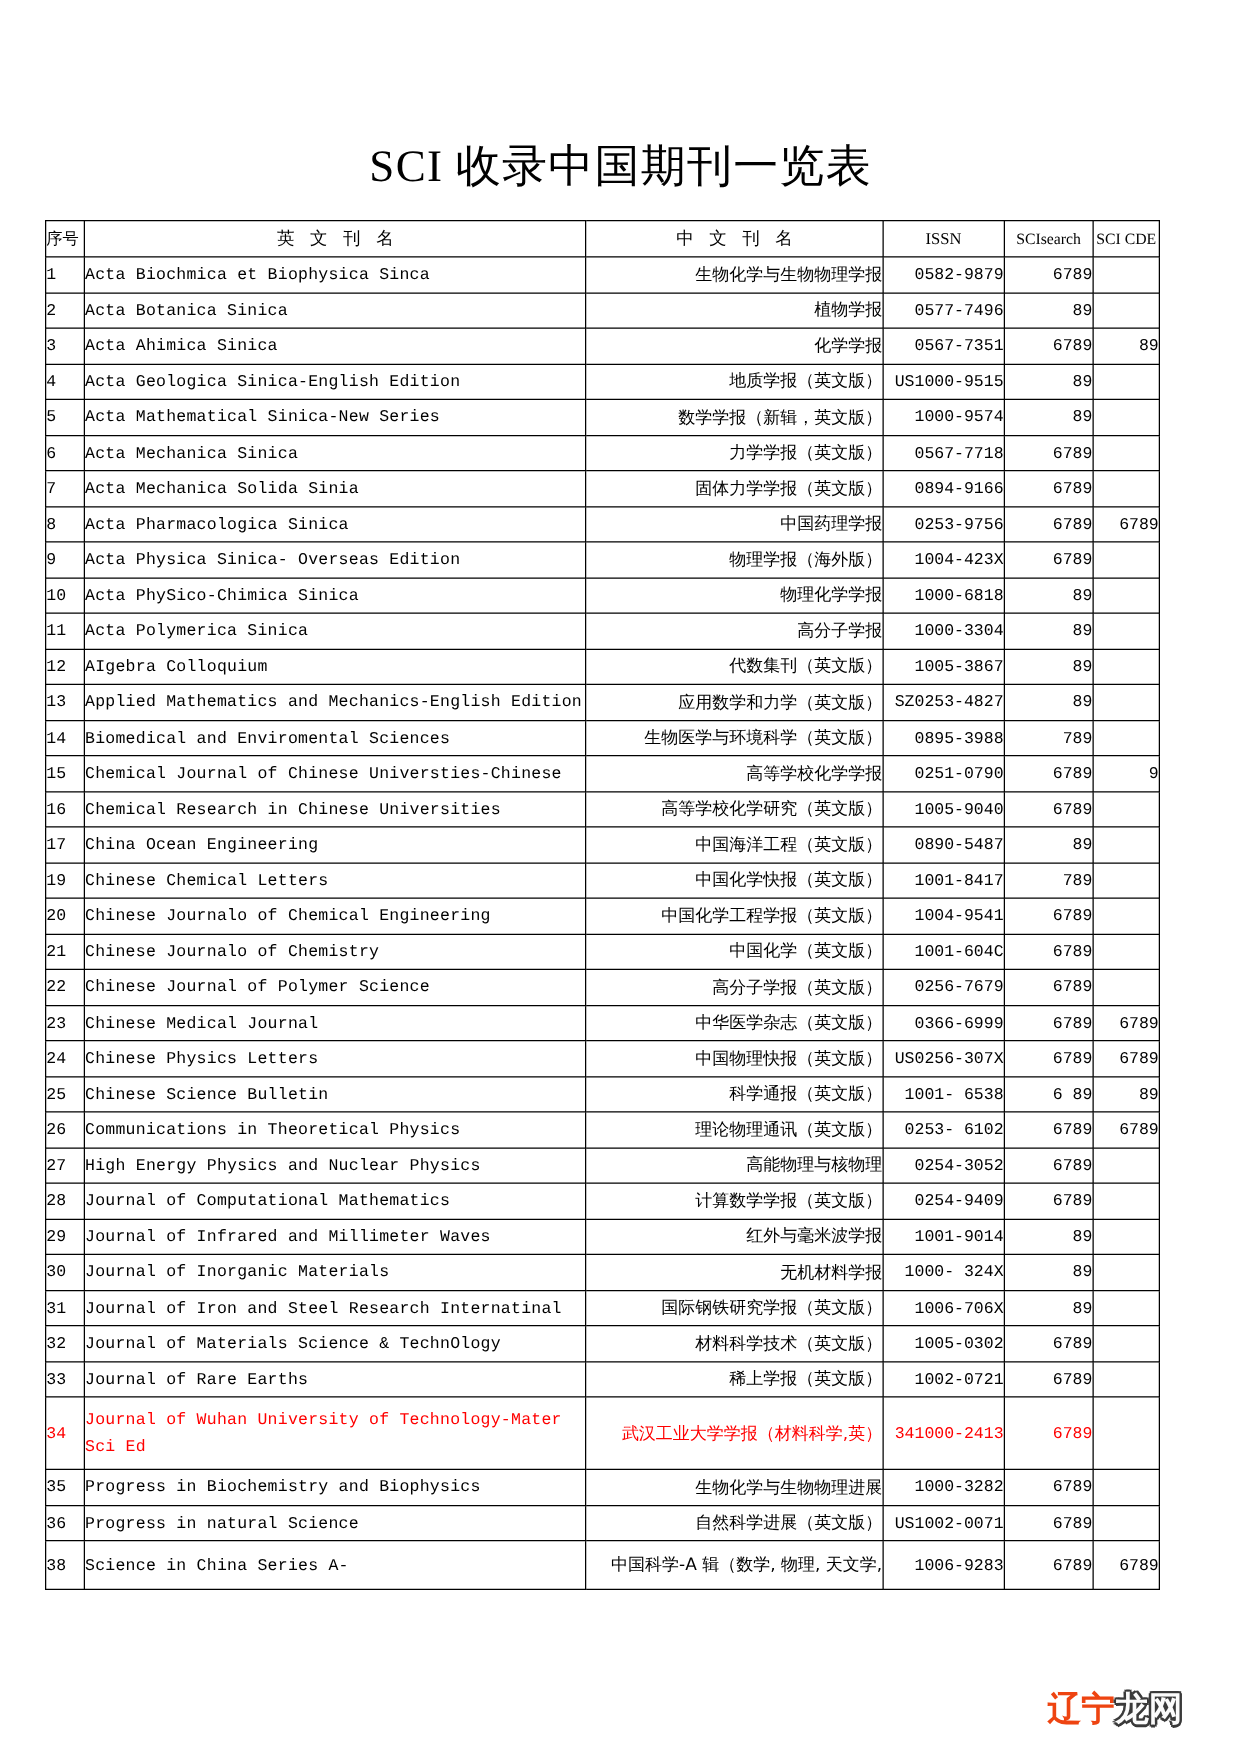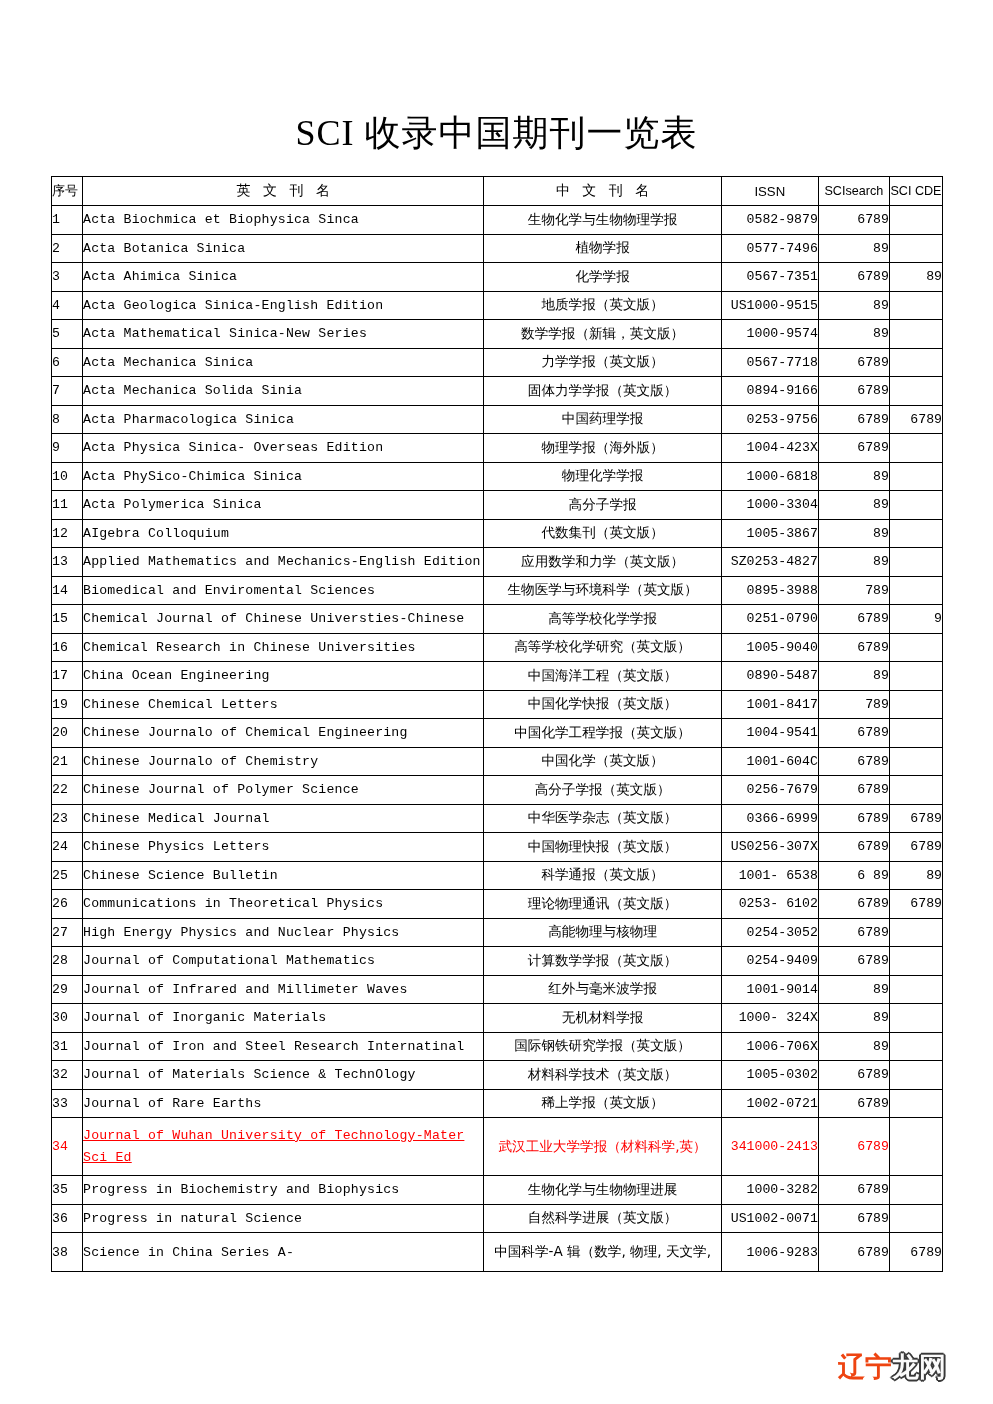--- a/index.html
+++ b/index.html
@@ -26,21 +26,21 @@
     font-size: 36px;
     line-height: 46px;
     letter-spacing: 1px;
     color: #000000;
     white-space: nowrap;
   }
 
   
   #journal-table-wrap {
     position: absolute;
-    left: 51px;
+    left: 36px;
     top: 176px;
     width: 892px;
   }
   table.jt {
     border-collapse: collapse;
     table-layout: fixed;
     width: 892px;
     font-size: 13.2px;
     color: #000000;
   }
@@ -75,21 +75,21 @@
     margin-left: 15px;
   }
   td.h-no {
     font-family: "DejaVu Sans", "Liberation Sans", sans-serif;
     font-size: 13px;
     letter-spacing: 0;
     text-align: left;
     padding-left: 1px;
   }
   td.h-mono {
-    font-family: Liberation Sans, sans-serif;
+    font-family: Liberation Serif, serif;
     font-size: 13.2px;
   }
   td.h-scis, td.h-scic {
     font-size: 12.6px;
   }
 
   
   tbody tr { height: 27.5px; }
   tbody td { height: 27.5px; }
 
@@ -100,21 +100,21 @@
     font-size: 13.2px;
   }
   td.en {
     text-align: left;
     padding-left: 5px;
     font-family: "Liberation Mono", "DejaVu Sans Mono", monospace;
     font-size: 13.2px;
     letter-spacing: 0.2px;
   }
   td.cn {
-    text-align: center;
+    text-align: right;
     padding-left: 2px;
     font-family: "DejaVu Sans", "Liberation Sans", sans-serif;
     font-size: 13.6px;
     margin-top: 13px;
   }
   td.issn {
     text-align: right;
     padding-left: 2px;
     font-family: "Liberation Mono", "DejaVu Sans Mono", monospace;
     font-size: 13.2px;
@@ -127,21 +127,20 @@
   }
 
   
   tr.red td { color: #ff0000; }
   tr.red { height: 57px; }
   tr.red td { height: 57px; }
   tr.red td.en {
     white-space: normal;
     line-height: 22px;
     vertical-align: middle;
-    text-decoration: underline;
   }
   tr.red td.no { vertical-align: middle; }
 
   
   tr.tall { height: 38px; }
   tr.tall td { height: 38px; }
 
   
   #watermark {
     position: absolute;

